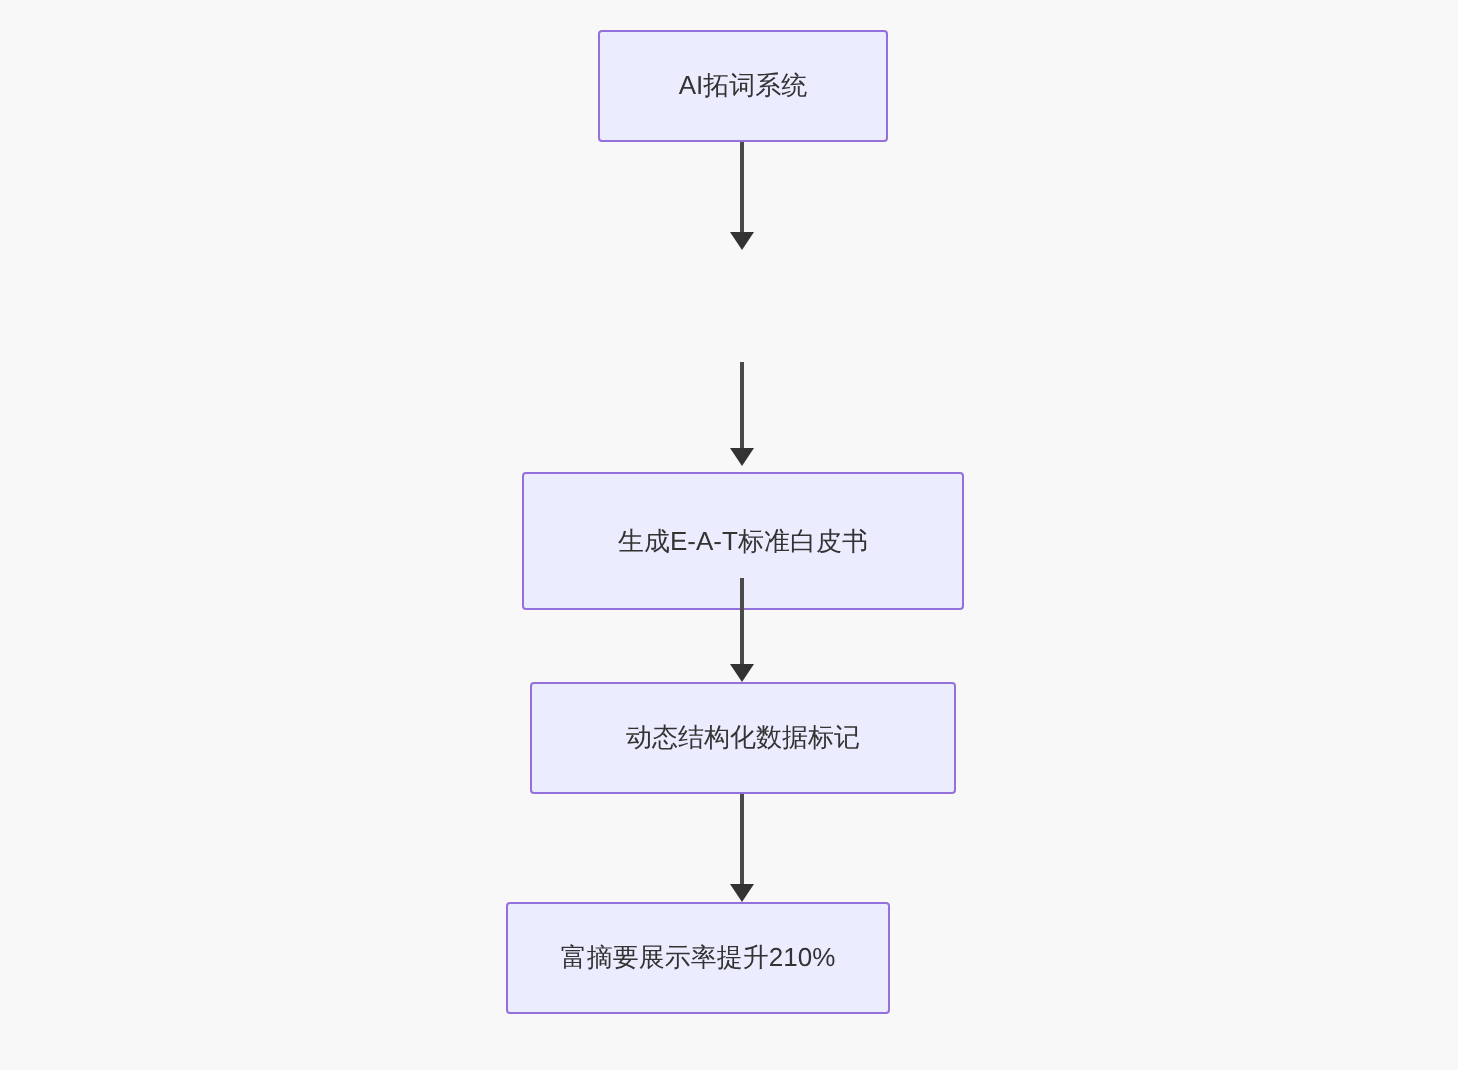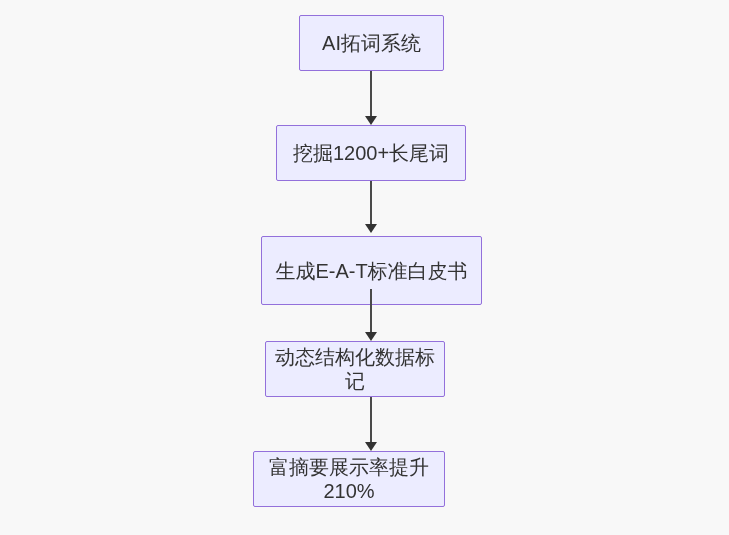--- a/index.html
+++ b/index.html
@@ -15,31 +15,31 @@
     background: #f8f8f8;
     overflow: hidden;
   }
   .node {
     position: absolute;
     box-sizing: border-box;
     background: #ececff;
     border: 1.5px solid #9370db;
     border-radius: 2px;
     color: #333333;
-    font-size: 20px;
+    font-size: 13px;
     display: flex;
     align-items: center;
     justify-content: center;
     text-align: center;
     line-height: 1.2;
   }
   .node-1 { left: 299px; top: 15px;  width: 145px; height: 56px; }
   .node-2 { left: 276px; top: 125px; width: 190px; height: 56px; }
   .node-3 { left: 261px; top: 236px; width: 221px; height: 69px; }
-  .node-4 { left: 265px; top: 341px; width: 180px; height: 56px; }
+  .node-4 { left: 265px; top: 341px; width: 213px; height: 56px; }
   .node-5 { left: 253px; top: 451px; width: 192px; height: 56px; }
 
   .edge {
     position: absolute;
     left: 361px;
     width: 20px;
     display: flex;
     flex-direction: column;
     align-items: center;
   }
@@ -69,23 +69,20 @@
 
   <div class="node node-1">
     <span>AI拓词系统</span>
   </div>
 
   <div class="edge edge-1">
     <div class="edge-line"></div>
     <div class="edge-head"></div>
   </div>
 
-  <div class="node node-2">
-    <span>挖掘1200+长尾词</span>
-  </div>
 
   <div class="edge edge-2">
     <div class="edge-line"></div>
     <div class="edge-head"></div>
   </div>
 
   <div class="node node-3">
     <span>生成E-A-T标准白皮书</span>
   </div>
 

